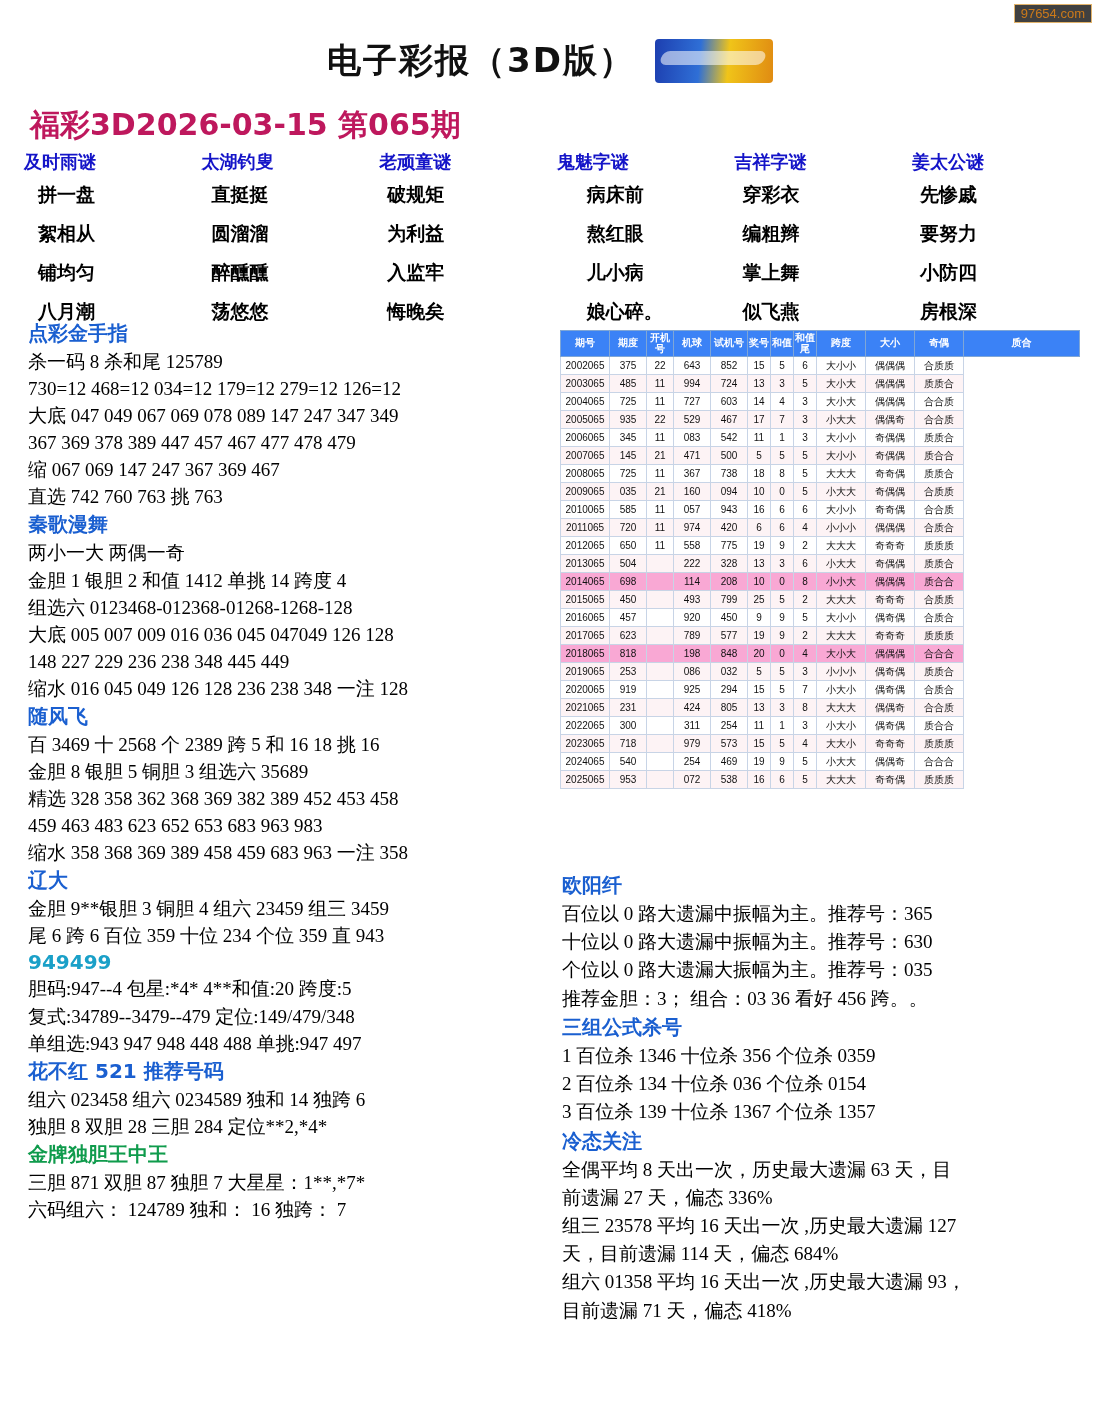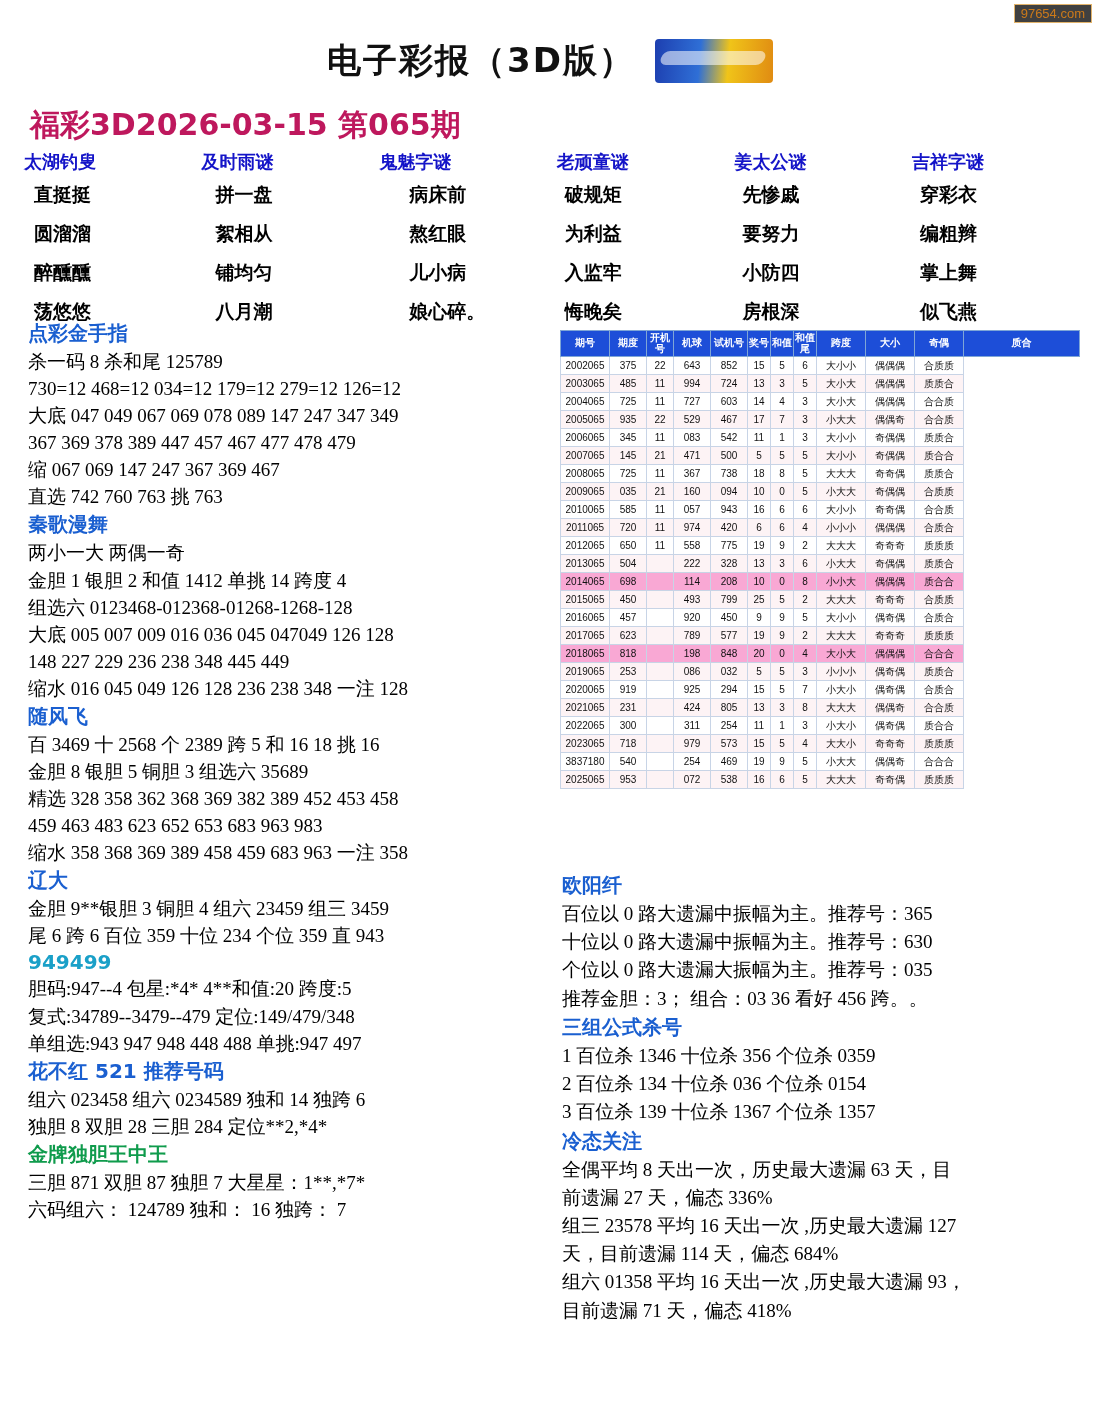--- a/index.html
+++ b/index.html
@@ -86,21 +86,21 @@
   
   .tablewrap{
     position:absolute;top:330px;left:560px;width:520px;
   }
   table.lot{
     border-collapse:collapse;width:100%;
     font-family:"Liberation Sans", sans-serif;
     font-size:10px;
   }
   table.lot th{
-    background:#1d4ed8;color:#fff;border:1px solid #7fa6d6;
+    background:#3b82f6;color:#fff;border:1px solid #7fa6d6;
     font-size:10px;font-weight:bold;padding:2px 1px;line-height:1.05;
   }
   table.lot td{
     border:1px solid #c8d4e6;text-align:center;padding:1px 1px;
     font-size:10px;color:#111;height:15px;
   }
   table.lot tr:nth-child(even) td{background:#fdf3f5;}
   table.lot tr:nth-child(odd) td{background:#ffffff;}
   table.lot tr.hl td{background:#f9a8d4;}
   td.c-issue{width:46px;}
@@ -121,61 +121,61 @@
 <div class="watermark">97654.com</div>
 
 <div class="masthead">
   <span class="title">电子彩报（3D版）</span>
   <span class="logo"></span>
 </div>
 
 <div class="bigtitle">福彩3D2026-03-15 第065期</div>
 
 <div class="riddles">
+  <div class="rcol c1">
+    <div class="rhead">及时雨谜</div>
+    <div class="rline">拼一盘</div>
+    <div class="rline">絮相从</div>
+    <div class="rline">铺均匀</div>
+    <div class="rline">八月潮</div>
+  </div>
   <div class="rcol c0">
     <div class="rhead">太湖钓叟</div>
     <div class="rline">直挺挺</div>
     <div class="rline">圆溜溜</div>
     <div class="rline">醉醺醺</div>
     <div class="rline">荡悠悠</div>
   </div>
-  <div class="rcol c1">
-    <div class="rhead">及时雨谜</div>
-    <div class="rline">拼一盘</div>
-    <div class="rline">絮相从</div>
-    <div class="rline">铺均匀</div>
-    <div class="rline">八月潮</div>
+  <div class="rcol c3">
+    <div class="rhead">老顽童谜</div>
+    <div class="rline">破规矩</div>
+    <div class="rline">为利益</div>
+    <div class="rline">入监牢</div>
+    <div class="rline">悔晚矣</div>
   </div>
   <div class="rcol c2">
     <div class="rhead">鬼魅字谜</div>
     <div class="rline">病床前</div>
     <div class="rline">熬红眼</div>
     <div class="rline">儿小病</div>
     <div class="rline">娘心碎。</div>
   </div>
   <div class="rcol c3">
-    <div class="rhead">老顽童谜</div>
-    <div class="rline">破规矩</div>
-    <div class="rline">为利益</div>
-    <div class="rline">入监牢</div>
-    <div class="rline">悔晚矣</div>
+    <div class="rhead">吉祥字谜</div>
+    <div class="rline">穿彩衣</div>
+    <div class="rline">编粗辫</div>
+    <div class="rline">掌上舞</div>
+    <div class="rline">似飞燕</div>
   </div>
   <div class="rcol c3">
     <div class="rhead">姜太公谜</div>
     <div class="rline">先惨戚</div>
     <div class="rline">要努力</div>
     <div class="rline">小防四</div>
     <div class="rline">房根深</div>
-  </div>
-  <div class="rcol c3">
-    <div class="rhead">吉祥字谜</div>
-    <div class="rline">穿彩衣</div>
-    <div class="rline">编粗辫</div>
-    <div class="rline">掌上舞</div>
-    <div class="rline">似飞燕</div>
   </div>
 </div>
 
 <div class="leftcol" id="left-col">
     <div class="sechead">点彩金手指</div>
     <div class="txt">杀一码 8 杀和尾 125789</div>
     <div class="txt">730=12 468=12 034=12 179=12 279=12 126=12</div>
     <div class="txt">大底 047 049 067 069 078 089 147 247 347 349</div>
     <div class="txt">367 369 378 389 447 457 467 477 478 479</div>
     <div class="txt">缩 067 069 147 247 367 369 467</div>
@@ -526,21 +526,21 @@
           <td class="c-try">979</td>
           <td class="c-prize">573</td>
           <td class="c-sum">15</td>
           <td class="c-tail">5</td>
           <td class="c-span">4</td>
           <td class="c-size">大大小</td>
           <td class="c-odd">奇奇奇</td>
           <td class="c-prime">质质质</td>
         </tr>
         <tr>
-          <td class="c-issue">3837180</td>
+          <td class="c-issue">2024065</td>
           <td class="c-open">540</td>
           <td class="c-ball"></td>
           <td class="c-try">254</td>
           <td class="c-prize">469</td>
           <td class="c-sum">19</td>
           <td class="c-tail">9</td>
           <td class="c-span">5</td>
           <td class="c-size">小大大</td>
           <td class="c-odd">偶偶奇</td>
           <td class="c-prime">合合合</td>

